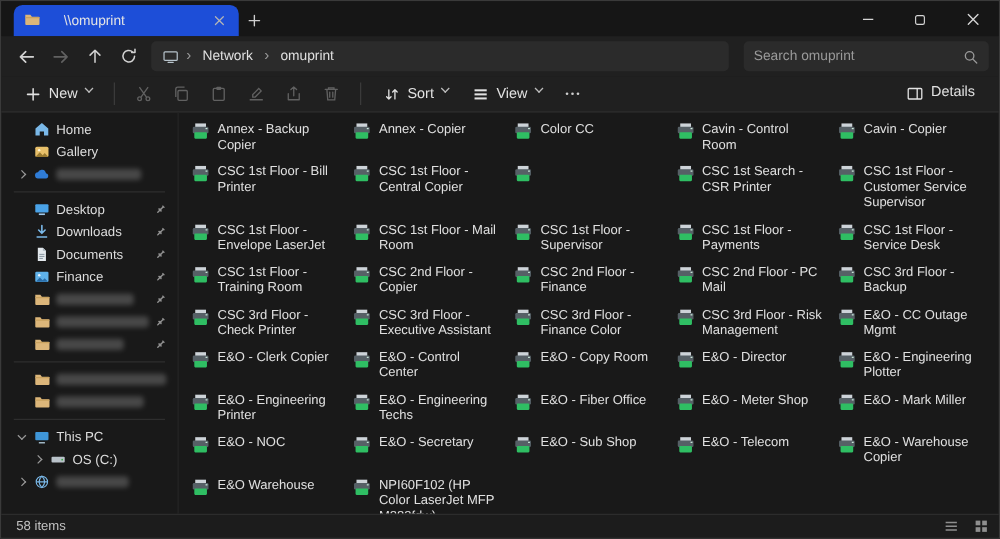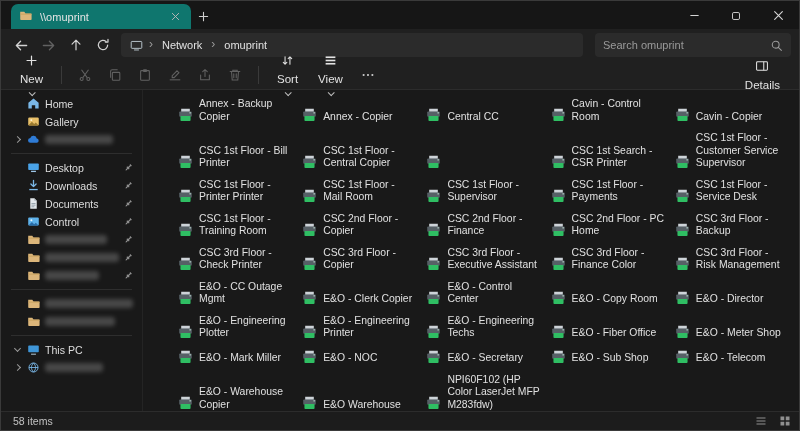--- a/index.html
+++ b/index.html
@@ -1,22 +1,22 @@
 <!DOCTYPE html>
 <html><head>
 <meta charset="utf-8">
 <style>
   * { margin:0; padding:0; box-sizing:border-box; font-family:"Liberation Sans", sans-serif; }
   html,body { width:800px; height:431px; overflow:hidden; background:#101010; }
   .window { position:absolute; inset:0; display:flex; flex-direction:column; background:#191919; border:1px solid #3a3a3a; }
 
   
   .titlebar { height:28px; background:#161616; display:flex; align-items:flex-end; flex:0 0 auto; }
-  .tab { height:25px; margin-left:10px; width:180px; background:#0f766e; border-radius:7px 7px 0 0;
-         display:flex; align-items:center; gap:8px; padding:0 8px; color:#e4e4e4; font-size:11px; }
+  .tab { height:25px; margin-left:10px; width:180px; background:#1d4ed8; border-radius:7px 7px 0 0;
+         display:flex; align-items:center; gap:19px; padding:0 8px; color:#e4e4e4; font-size:11px; }
   .tab-title { flex:1; white-space:nowrap; overflow:hidden; }
   .tab-close { color:#b5b5b5; display:flex; align-items:center; justify-content:center; width:16px; height:16px; border-radius:3px; }
   .tab-add { width:24px; height:24px; display:flex; align-items:center; justify-content:center; color:#cfcfcf; margin-bottom:1px; }
   .titlebar-drag { flex:1; }
   .win-btn { width:42px; height:27px; display:flex; align-items:center; justify-content:center; color:#d6d6d6; }
 
   
   .addressbar { height:32px; background:#202020; display:flex; align-items:center; padding:0 8px; gap:2px; flex:0 0 auto; }
   .nav-btn { width:25px; height:24px; border-radius:4px; display:flex; align-items:center; justify-content:center; color:#d2d2d2; }
   .nav-btn.dim { color:#616161; }
@@ -24,43 +24,43 @@
                 display:flex; align-items:center; gap:6px; padding:0 9px; font-size:11px; color:#e0e0e0; }
   .crumb-sep { color:#9a9a9a; font-size:12px; line-height:1; transform:translateY(-1px); }
   .crumb { padding:1px 3px; border-radius:3px; }
   .search-pill { width:196px; height:24px; background:#2b2b2b; border-radius:4px; display:flex; align-items:center; padding:0 8px; gap:6px; }
   .search-pill input { flex:1; background:transparent; border:none; outline:none; color:#e0e0e0; font-size:11px; }
   .search-pill input::placeholder { color:#9a9a9a; }
   .search-pill .mag { color:#9a9a9a; display:flex; }
 
   
   .toolbar { height:29px; background:#202020; border-bottom:1px solid #2c2c2c; display:flex; align-items:center; padding:0 10px; gap:2px; flex:0 0 auto; }
-  .tb-btn { display:flex; align-items:center; gap:6px; padding:4px 9px; border-radius:4px; color:#e2e2e2; font-size:11.5px;flex-direction:column; }
+  .tb-btn { display:flex; align-items:flex-start; gap:6px; padding:4px 9px; border-radius:4px; color:#e2e2e2; font-size:11.5px; }
   .tb-icon-btn { width:28px; height:24px; display:flex; align-items:center; justify-content:center; border-radius:4px; color:#cfcfcf; }
   .tb-icon-btn.dim { color:#616161; }
   .tb-divider { width:1px; height:18px; background:#3a3a3a; margin:0 7px; }
   .chev { width:5px; height:5px; border-right:1.2px solid #bdbdbd; border-bottom:1.2px solid #bdbdbd; transform:rotate(45deg) translateY(-1px); display:inline-block; }
   .tb-spacer { flex:1; }
 
   
-  .content { flex:1; display:flex; min-height:0;gap:25px; }
+  .content { flex:1; display:flex; min-height:0; }
   .sidebar { width:142px; flex:0 0 auto; padding:5px 0 0 0; border-right:1px solid #242424; overflow:hidden; }
   .side-row { display:flex; align-items:center; gap:5px; height:17px; padding:0 6px 0 10px; color:#dedede; font-size:10.6px; border-radius:4px; margin:0 3px 1px 3px; }
   .side-chevron { width:7px; height:7px; flex:0 0 auto; position:relative; }
   .side-chevron.right::after { content:""; position:absolute; left:1px; top:1px; width:4px; height:4px; border-right:1.1px solid #9a9a9a; border-bottom:1.1px solid #9a9a9a; transform:rotate(-45deg); }
   .side-chevron.down::after  { content:""; position:absolute; left:1px; top:0;  width:4px; height:4px; border-right:1.1px solid #9a9a9a; border-bottom:1.1px solid #9a9a9a; transform:rotate(45deg); }
   .side-icon { width:14px; display:flex; align-items:center; justify-content:center; flex:0 0 auto; }
   .side-label { flex:1; white-space:nowrap; overflow:hidden; }
   .side-pin { margin-left:auto; display:flex; opacity:.85; }
   .side-divider { height:1px; background:#2e2e2e; margin:5px 10px; }
   .redacted { height:9px; border-radius:3px; background:#6e6e6e; opacity:.55; filter:blur(2px); display:inline-block; }
 
   .main { flex:1; overflow:hidden; }
   .file-grid { display:grid; grid-template-columns:repeat(5, 1fr); align-content:start; padding:5px 6px; column-gap:2px; row-gap:3px; }
-  .cell { display:flex; align-items:flex-end; gap:6px; padding:3px 4px; border-radius:4px; min-height:22px; }
+  .cell { display:flex; align-items:flex-start; gap:6px; padding:3px 4px; border-radius:4px; min-height:22px; }
   .cell svg { flex:0 0 auto; margin-top:0; }
   .cell-label { font-size:10.4px; line-height:12.5px; color:#e0e0e0; word-wrap:break-word; min-width:0; }
 
   
   .statusbar { height:19px; flex:0 0 auto; background:#1c1c1c; border-top:1px solid #2c2c2c; display:flex; align-items:center; padding:0 8px 0 12px; font-size:10.5px; color:#c2c2c2; }
   .status-right { margin-left:auto; display:flex; gap:12px; color:#8f8f8f; align-items:center; }
   .status-right span { display:flex; }
 </style>
 </head>
 <body>
@@ -336,21 +336,21 @@
           </div>
           <div class="side-row">
             <span class="side-chevron"></span>
             <span class="side-icon">
               <svg width="13" height="13" viewBox="0 0 16 16">
                 <rect x="1.5" y="3" width="13" height="10" rx="1.2" fill="#5fb2ea"></rect>
                 <circle cx="5.4" cy="6.4" r="1.2" fill="#eaf6ff"></circle>
                 <path d="M2.4 12.2L6 8.6l2.8 2.8 2-2 2.8 2.8v.6H2.4z" fill="#2a6da8"></path>
               </svg>
             </span>
-            <span class="side-label">Control</span>
+            <span class="side-label">Finance</span>
             <span class="side-pin">
               <svg width="9" height="9" viewBox="0 0 16 16">
                 <g transform="rotate(45 8 8)">
                   <path d="M6 1.5h4V3l-1 .6v3.6l2 1.6v1.4H9V13.6L8 15.4 7 13.6v-3.4H5V8.8l2-1.6V3.6L6 3z" fill="#a6a6a6"></path>
                 </g>
               </svg>
             </span>
           </div>
           <div class="side-row">
             <span class="side-chevron"></span>
@@ -428,20 +428,30 @@
           <div class="side-row">
             <span class="side-chevron down"></span>
             <span class="side-icon">
               <svg width="13" height="13" viewBox="0 0 16 16">
                 <rect x="1.5" y="3.2" width="13" height="8.2" rx="1" fill="#3f96d8"></rect>
                 <path d="M5 13.8h6" stroke="#9fb6c4" stroke-width="1.4" fill="none"></path>
               </svg>
             </span>
             <span class="side-label">This PC</span>
           </div>
+          <div class="side-row" style="padding-left: 23px;">
+            <span class="side-chevron right"></span>
+            <span class="side-icon">
+              <svg width="13" height="13" viewBox="0 0 16 16">
+                <rect x="1.5" y="5.5" width="13" height="5.6" rx="1" fill="#b9c2c9"></rect>
+                <circle cx="12" cy="8.3" r="0.9" fill="#3fae49"></circle>
+              </svg>
+            </span>
+            <span class="side-label">OS (C:)</span>
+          </div>
           <div class="side-row">
             <span class="side-chevron right"></span>
             <span class="side-icon">
               <svg width="13" height="13" viewBox="0 0 16 16" fill="none" stroke="#7ab8e8" stroke-width="1.1">
                 <circle cx="8" cy="8" r="5.6"></circle>
                 <path d="M2.4 8h11.2M8 2.4c-3.4 3.5-3.4 7.7 0 11.2 3.4-3.5 3.4-7.7 0-11.2z"></path>
               </svg>
             </span>
             <span class="redacted" style="width: 58px;"></span>
           </div>
@@ -473,21 +483,21 @@
           </div>
           <div class="cell">
             <span style="display:flex">
               <svg width="15" height="15" viewBox="0 0 16 16">
                 <rect x="3.4" y="0.8" width="9.2" height="3.4" fill="#cdd3d8"></rect>
                 <rect x="1.3" y="3.6" width="13.4" height="5.6" rx="1" fill="#566066"></rect>
                 <rect x="12.2" y="4.7" width="1.6" height="1" fill="#cfeede"></rect>
                 <rect x="2.6" y="8.4" width="10.8" height="5.4" rx="0.9" fill="#2fbe63"></rect>
               </svg>
             </span>
-            <span class="cell-label">Central CC</span>
+            <span class="cell-label">Color CC</span>
           </div>
           <div class="cell">
             <span style="display:flex">
               <svg width="15" height="15" viewBox="0 0 16 16">
                 <rect x="3.4" y="0.8" width="9.2" height="3.4" fill="#cdd3d8"></rect>
                 <rect x="1.3" y="3.6" width="13.4" height="5.6" rx="1" fill="#566066"></rect>
                 <rect x="12.2" y="4.7" width="1.6" height="1" fill="#cfeede"></rect>
                 <rect x="2.6" y="8.4" width="10.8" height="5.4" rx="0.9" fill="#2fbe63"></rect>
               </svg>
             </span>
@@ -560,21 +570,21 @@
           </div>
           <div class="cell">
             <span style="display:flex">
               <svg width="15" height="15" viewBox="0 0 16 16">
                 <rect x="3.4" y="0.8" width="9.2" height="3.4" fill="#cdd3d8"></rect>
                 <rect x="1.3" y="3.6" width="13.4" height="5.6" rx="1" fill="#566066"></rect>
                 <rect x="12.2" y="4.7" width="1.6" height="1" fill="#cfeede"></rect>
                 <rect x="2.6" y="8.4" width="10.8" height="5.4" rx="0.9" fill="#2fbe63"></rect>
               </svg>
             </span>
-            <span class="cell-label">CSC 1st Floor - Printer Printer</span>
+            <span class="cell-label">CSC 1st Floor - Envelope LaserJet</span>
           </div>
           <div class="cell">
             <span style="display:flex">
               <svg width="15" height="15" viewBox="0 0 16 16">
                 <rect x="3.4" y="0.8" width="9.2" height="3.4" fill="#cdd3d8"></rect>
                 <rect x="1.3" y="3.6" width="13.4" height="5.6" rx="1" fill="#566066"></rect>
                 <rect x="12.2" y="4.7" width="1.6" height="1" fill="#cfeede"></rect>
                 <rect x="2.6" y="8.4" width="10.8" height="5.4" rx="0.9" fill="#2fbe63"></rect>
               </svg>
             </span>
@@ -648,21 +658,21 @@
           </div>
           <div class="cell">
             <span style="display:flex">
               <svg width="15" height="15" viewBox="0 0 16 16">
                 <rect x="3.4" y="0.8" width="9.2" height="3.4" fill="#cdd3d8"></rect>
                 <rect x="1.3" y="3.6" width="13.4" height="5.6" rx="1" fill="#566066"></rect>
                 <rect x="12.2" y="4.7" width="1.6" height="1" fill="#cfeede"></rect>
                 <rect x="2.6" y="8.4" width="10.8" height="5.4" rx="0.9" fill="#2fbe63"></rect>
               </svg>
             </span>
-            <span class="cell-label">CSC 2nd Floor - PC Home</span>
+            <span class="cell-label">CSC 2nd Floor - PC Mail</span>
           </div>
           <div class="cell">
             <span style="display:flex">
               <svg width="15" height="15" viewBox="0 0 16 16">
                 <rect x="3.4" y="0.8" width="9.2" height="3.4" fill="#cdd3d8"></rect>
                 <rect x="1.3" y="3.6" width="13.4" height="5.6" rx="1" fill="#566066"></rect>
                 <rect x="12.2" y="4.7" width="1.6" height="1" fill="#cfeede"></rect>
                 <rect x="2.6" y="8.4" width="10.8" height="5.4" rx="0.9" fill="#2fbe63"></rect>
               </svg>
             </span>
@@ -671,31 +681,20 @@
           <div class="cell">
             <span style="display:flex">
               <svg width="15" height="15" viewBox="0 0 16 16">
                 <rect x="3.4" y="0.8" width="9.2" height="3.4" fill="#cdd3d8"></rect>
                 <rect x="1.3" y="3.6" width="13.4" height="5.6" rx="1" fill="#566066"></rect>
                 <rect x="12.2" y="4.7" width="1.6" height="1" fill="#cfeede"></rect>
                 <rect x="2.6" y="8.4" width="10.8" height="5.4" rx="0.9" fill="#2fbe63"></rect>
               </svg>
             </span>
             <span class="cell-label">CSC 3rd Floor - Check Printer</span>
-          </div>
-          <div class="cell">
-            <span style="display:flex">
-              <svg width="15" height="15" viewBox="0 0 16 16">
-                <rect x="3.4" y="0.8" width="9.2" height="3.4" fill="#cdd3d8"></rect>
-                <rect x="1.3" y="3.6" width="13.4" height="5.6" rx="1" fill="#566066"></rect>
-                <rect x="12.2" y="4.7" width="1.6" height="1" fill="#cfeede"></rect>
-                <rect x="2.6" y="8.4" width="10.8" height="5.4" rx="0.9" fill="#2fbe63"></rect>
-              </svg>
-            </span>
-            <span class="cell-label">CSC 3rd Floor - Copier</span>
           </div>
           <div class="cell">
             <span style="display:flex">
               <svg width="15" height="15" viewBox="0 0 16 16">
                 <rect x="3.4" y="0.8" width="9.2" height="3.4" fill="#cdd3d8"></rect>
                 <rect x="1.3" y="3.6" width="13.4" height="5.6" rx="1" fill="#566066"></rect>
                 <rect x="12.2" y="4.7" width="1.6" height="1" fill="#cfeede"></rect>
                 <rect x="2.6" y="8.4" width="10.8" height="5.4" rx="0.9" fill="#2fbe63"></rect>
               </svg>
             </span>

